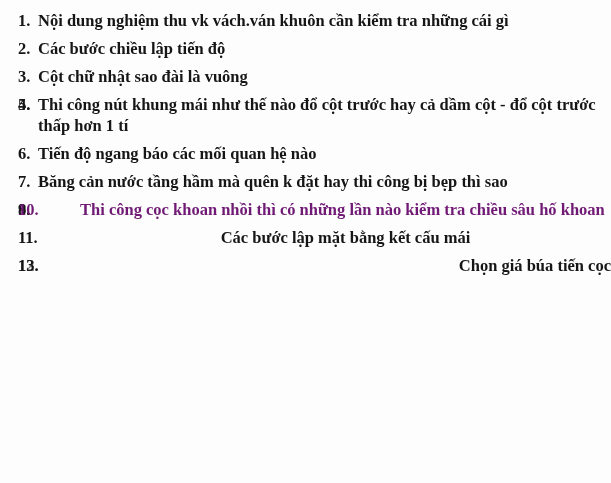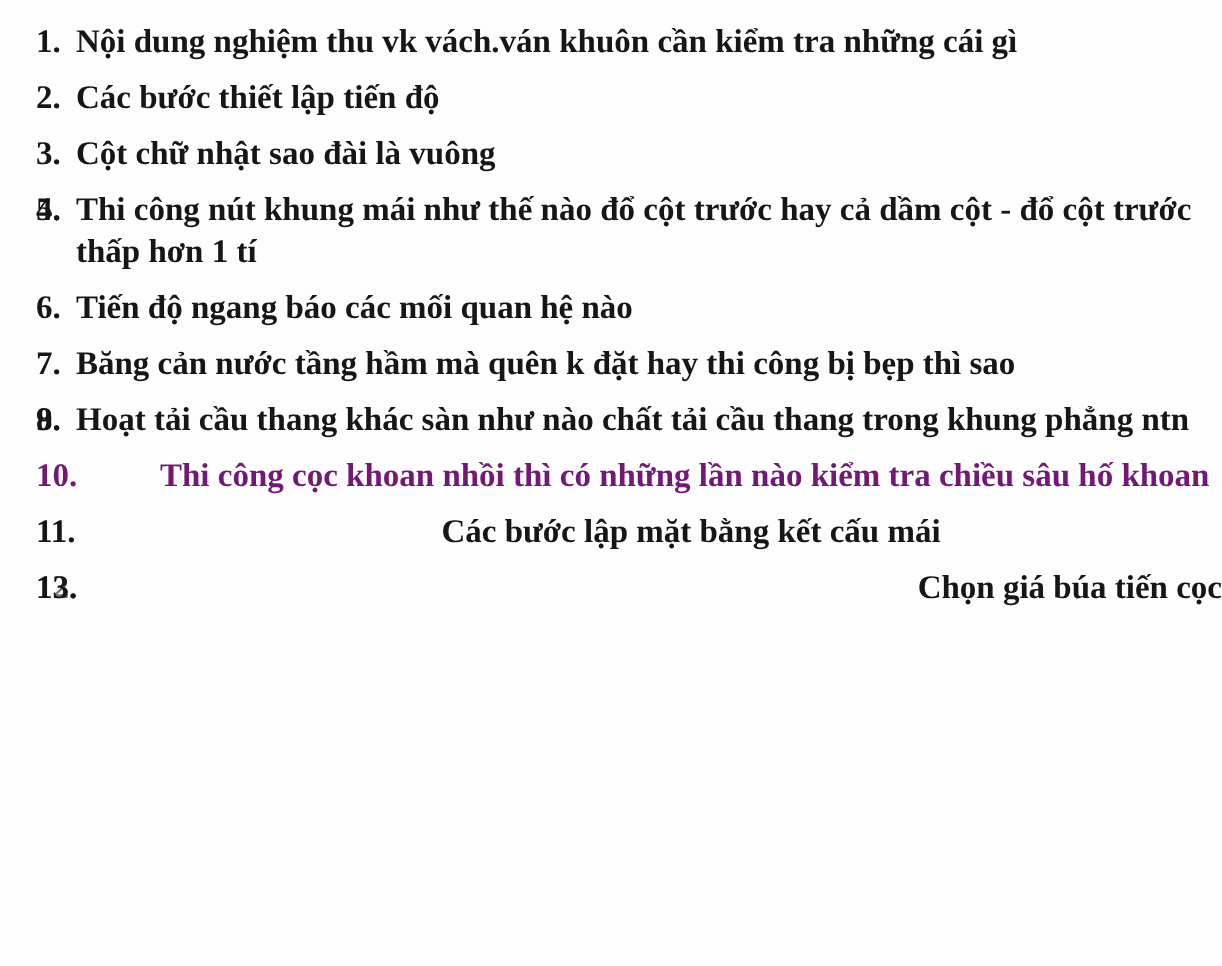--- a/index.html
+++ b/index.html
@@ -45,26 +45,26 @@
     text-indent: 0;
     white-space: nowrap;
   }
 </style>
 </head>
 <body>
 
 <div class="page">
   <div class="question-list" id="question-list">
       <div class="item" style="color: rgb(22, 22, 22);"><span class="num">1.</span><span class="txt">Nội dung nghiệm thu vk vách.ván khuôn cần kiểm tra những cái gì</span></div>
-      <div class="item" style="color: rgb(22, 22, 22);"><span class="num">2.</span><span class="txt">Các bước thiết lập tiến độ</span></div>
+      <div class="item" style="color: rgb(22, 22, 22);"><span class="num">2.</span><span class="txt">Các bước chiều lập tiến độ</span></div>
       <div class="item" style="color: rgb(22, 22, 22);"><span class="num">3.</span><span class="txt">Cột chữ nhật sao đài là vuông</span></div>
       <div class="item" style="color: rgb(22, 22, 22);"><span class="num">4.</span></div>
       <div class="item" style="color: rgb(22, 22, 22);"><span class="num">5.</span><span class="txt">Thi công nút khung mái như thế nào đổ cột trước hay cả dầm cột - đổ cột trước thấp hơn 1 tí</span></div>
       <div class="item" style="color: rgb(22, 22, 22);"><span class="num">6.</span><span class="txt">Tiến độ ngang báo các mối quan hệ nào</span></div>
       <div class="item" style="color: rgb(22, 22, 22);"><span class="num">7.</span><span class="txt">Băng cản nước tầng hầm mà quên k đặt hay thi công bị bẹp thì sao</span></div>
       <div class="item" style="color: rgb(22, 22, 22);"><span class="num">8.</span></div>
-      <div class="item" style="color: rgb(22, 22, 22);"><span class="num">9.</span><span class="txt">Hoạt tải cầu thang khác sàn như nào chất tải cầu thang trong khung phẳng ntn</span></div>
+      <div class="item" style="color: rgb(22, 22, 22);"><span class="num">9.</span></div>
       <div class="item wide" style="color: #701a75;"><span class="num">10.</span><span class="txt">Thi công cọc khoan nhồi thì có những lần nào kiểm tra chiều sâu hố khoan</span></div>
       <div class="item wide" style="color: rgb(22, 22, 22); text-align: center;"><span class="num">11.</span><span class="txt">Các bước lập mặt bằng kết cấu mái</span></div>
       <div class="item wide" style="color: #737373;"><span class="num">12.</span></div>
       <div class="item wide" style="color: rgb(22, 22, 22); text-align: right;"><span class="num">13.</span><span class="txt">Chọn giá búa tiến cọc</span></div>
     </div>
 </div>
 
 </body></html>

